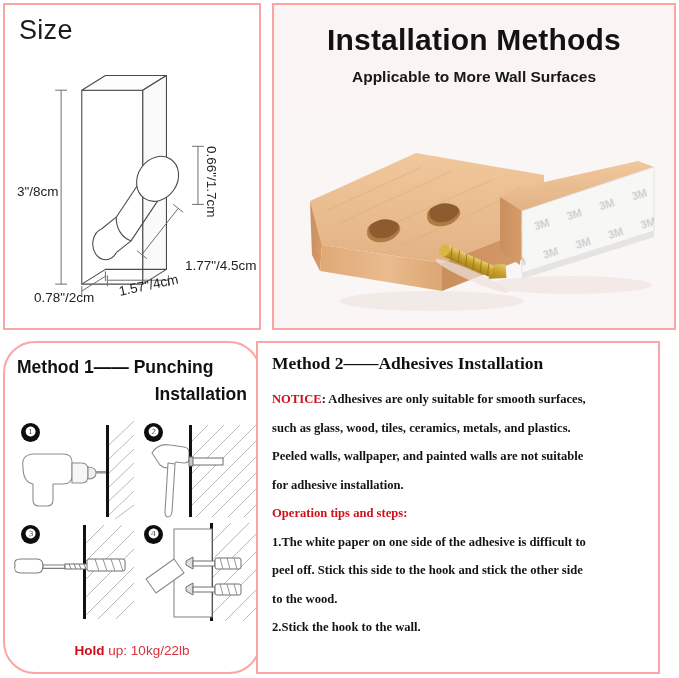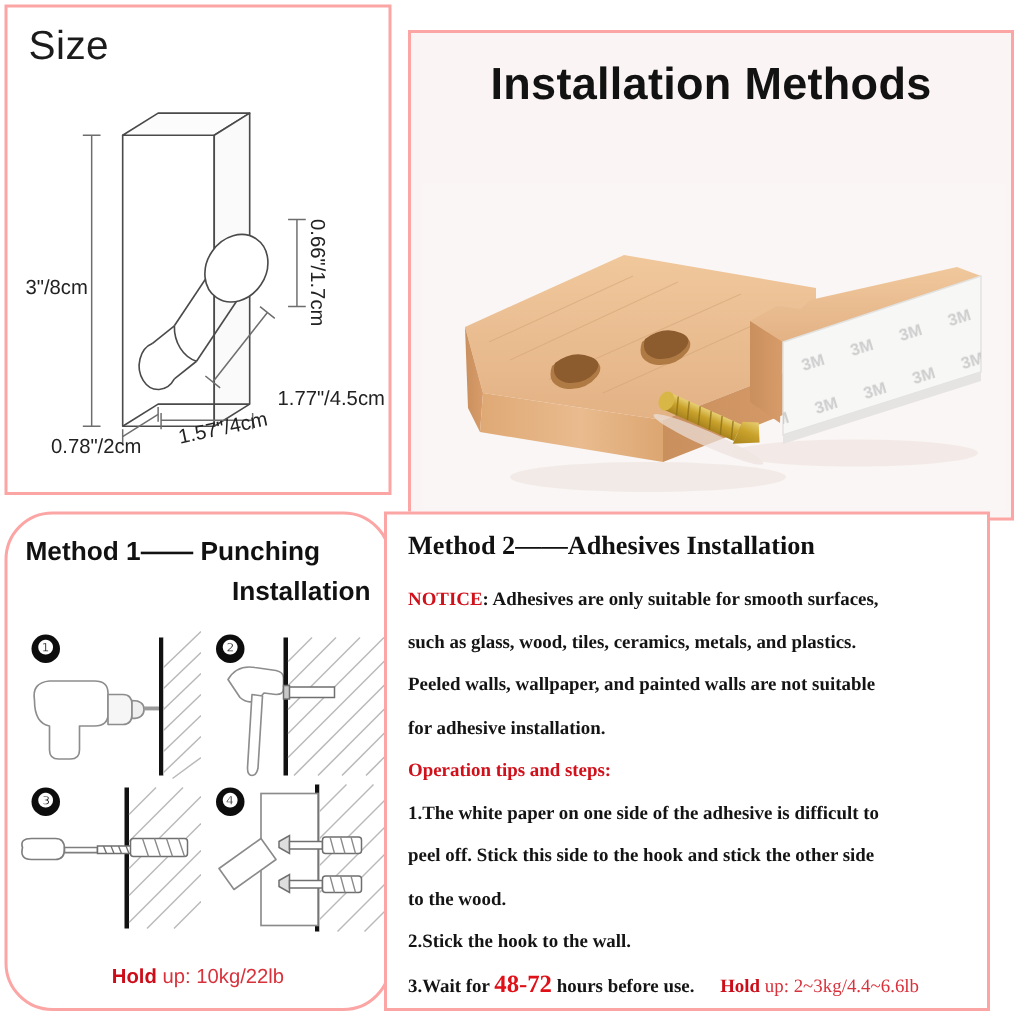--- a/index.html
+++ b/index.html
@@ -24,21 +24,21 @@
   }
   .panel::after {
     content: "";
     position: absolute;
     right: -5px; top: 3px;
     width: 2px; height: 100%;
     background: #9a9a9a;
   }
 
   #panel-size      { left: 3px;   top: 3px;   width: 258px; height: 327px; }
-  #panel-methods   { left: 272px; top: 20px;   width: 404px; height: 327px;
+  #panel-methods   { left: 272px; top: 3px;   width: 404px; height: 327px;
                      background: #faf5f4; padding-left: 28px; }
   #panel-punching  { left: 3px;   top: 341px; width: 258px; height: 333px; border-radius: 32px; }
   #panel-adhesive  { left: 256px; top: 341px; width: 404px; height: 333px; font-family: Liberation Serif, serif; }
 
   
   .size-title {
     position: absolute; left: 14px; top: 10px;
     font-size: 27px; font-weight: 300; color: #1b1b1b;
     letter-spacing: .3px;
   }
@@ -171,20 +171,21 @@
 
     <span class="dim-label" id="dim-height">3"/8cm</span>
     <span class="dim-label" id="dim-depth">0.78"/2cm</span>
     <span class="dim-label" id="dim-width">1.57"/4cm</span>
     <span class="dim-label" id="dim-hook-d">0.66"/1.7cm</span>
     <span class="dim-label" id="dim-hook-l">1.77"/4.5cm</span>
   </div>
 
   <div class="panel" id="panel-methods">
     <div class="methods-title">Installation Methods</div>
+    <div class="methods-sub">Applicable to More Wall Surfaces</div>
 
     <div class="photo-stage">
       <svg viewBox="0 0 388 218" width="388" height="218">
         <defs>
           <linearGradient id="woodTop" x1="0" y1="0" x2="0" y2="1">
             <stop offset="0%" stop-color="#f0c89c"></stop>
             <stop offset="100%" stop-color="#e3b285"></stop>
           </linearGradient>
           <linearGradient id="woodFront" x1="0" y1="0" x2="1" y2="0">
             <stop offset="0%" stop-color="#dfa975"></stop>
@@ -423,22 +424,16 @@
         <span class="red-head">NOTICE</span><span>: Adhesives are only suitable for smooth surfaces,</span>
       </div>
       <div class="m2-line">such as glass, wood, tiles, ceramics, metals, and plastics.</div>
       <div class="m2-line">Peeled walls, wallpaper, and painted walls are not suitable</div>
       <div class="m2-line">for adhesive installation.</div>
       <div class="m2-line red-head">Operation tips and steps:</div>
       <div class="m2-line">1.The white paper on one side of the adhesive is difficult to</div>
       <div class="m2-line">peel off. Stick this side to the hook and stick the other side</div>
       <div class="m2-line">to the wood.</div>
       <div class="m2-line">2.Stick the hook to the wall.</div>
-      <div class="m2-line">
-        <span>3.Wait for</span>
-        <span class="big-red">48-72</span>
-        <span>hours before use.</span>
-        <span class="hold-inline"><b>Hold</b> <span>up: 2~3kg/4.4~6.6lb</span></span>
-      </div>
     </div>
   </div>
 
 </div>
 
 </body></html>

